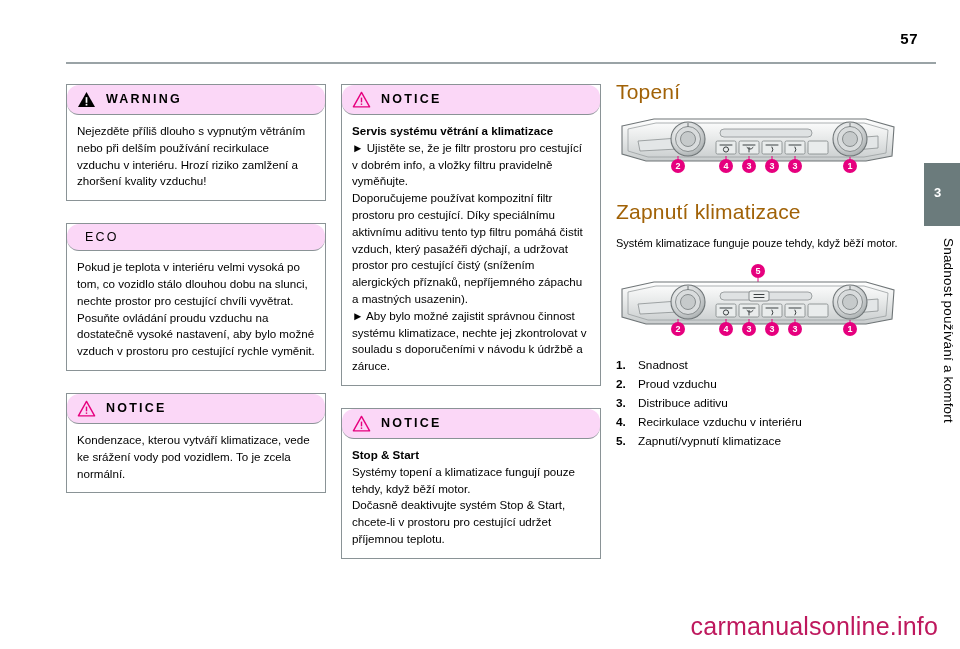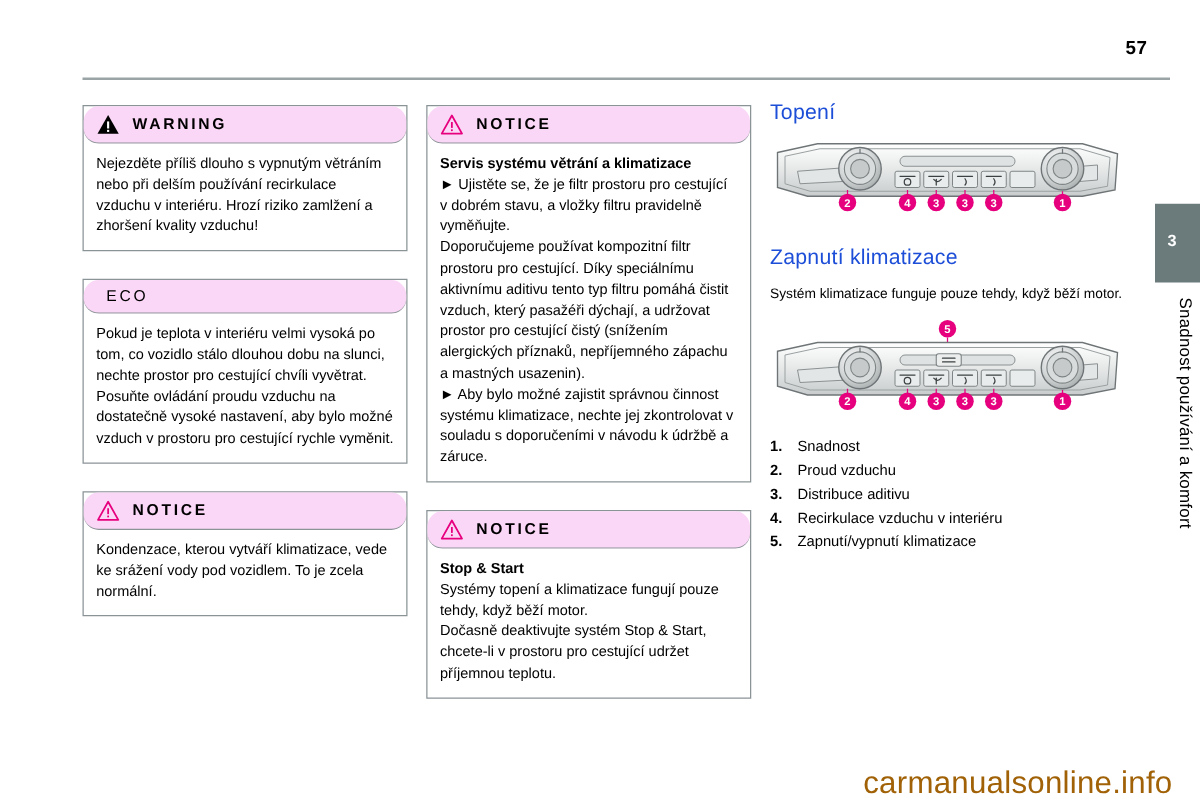--- a/index.html
+++ b/index.html
@@ -54,21 +54,21 @@
   }
   .callout-body p { margin:0; }
   .callout-body .sub { font-weight:bold; }
 
   
   .tri-solid { width:19px; height:17px; flex:0 0 auto; }
   .tri-open  { width:19px; height:17px; flex:0 0 auto; }
 
   
   .h1 {
-    font-size:17px; font-weight:normal; color:#1d4ed8;
+    font-size:21px; font-weight:normal; color:#a16207;
     margin:0 0 12px 0; letter-spacing:.2px;
   }
   #heading-topeni { margin-top:-4px; }
   #heading-manual { margin-top:22px; }
   .body-text { font-size:11px; line-height:1.45; margin:0 0 4px 0; }
 
   
   .figure { position:relative; margin:10px 0 0 0; }
   .fig-svg { display:block; }
 
@@ -94,21 +94,21 @@
     position:absolute; right:4px; top:238px;
     font-size:13.5px; color:#000;
     writing-mode:vertical-rl;
     white-space:nowrap;
     letter-spacing:.2px;
   }
 
   
   #watermark {
     position:absolute; right:22px; bottom:8px;
-    font-size:25px; color:#a16207; letter-spacing:.2px;
+    font-size:25px; color:#be185d; letter-spacing:.2px;
   }
 </style>
 </head>
 <body>
 
 <div id="page-number">57</div>
 <div id="header-rule"></div>
 
 <div class="column" id="col-1">
 
@@ -157,21 +157,21 @@
     <div class="callout-head">
       <svg class="tri-open" viewBox="0 0 20 18">
         <polygon points="10,1.5 18.6,16.8 1.4,16.8" fill="none" stroke="#e6007e" stroke-width="1.5" stroke-linejoin="round"></polygon>
         <rect x="9.25" y="7" width="1.5" height="5" fill="#e6007e"></rect>
         <rect x="9.25" y="13.2" width="1.5" height="1.5" fill="#e6007e"></rect>
       </svg>
       <span class="callout-title">NOTICE</span>
     </div>
     <div class="callout-body">
       <p class="sub">Servis systému větrání a klimatizace</p>
-      <p>► Ujistěte se, že je filtr prostoru pro cestující v dobrém stavu, a vložky filtru pravidelně vyměňujte.</p>
+      <p>► Ujistěte se, že je filtr prostoru pro cestující v dobrém info, a vložky filtru pravidelně vyměňujte.</p>
       <p>Doporučujeme používat kompozitní filtr prostoru pro cestující. Díky speciálnímu aktivnímu aditivu tento typ filtru pomáhá čistit vzduch, který pasažéři dýchají, a udržovat prostor pro cestující čistý (snížením alergických příznaků, nepříjemného zápachu a mastných usazenin).</p>
       <p>► Aby bylo možné zajistit správnou činnost systému klimatizace, nechte jej zkontrolovat v souladu s doporučeními v návodu k údržbě a záruce.</p>
     </div>
   </div>
 
   <div class="callout">
     <div class="callout-head">
       <svg class="tri-open" viewBox="0 0 20 18">
         <polygon points="10,1.5 18.6,16.8 1.4,16.8" fill="none" stroke="#e6007e" stroke-width="1.5" stroke-linejoin="round"></polygon>
         <rect x="9.25" y="7" width="1.5" height="5" fill="#e6007e"></rect>

